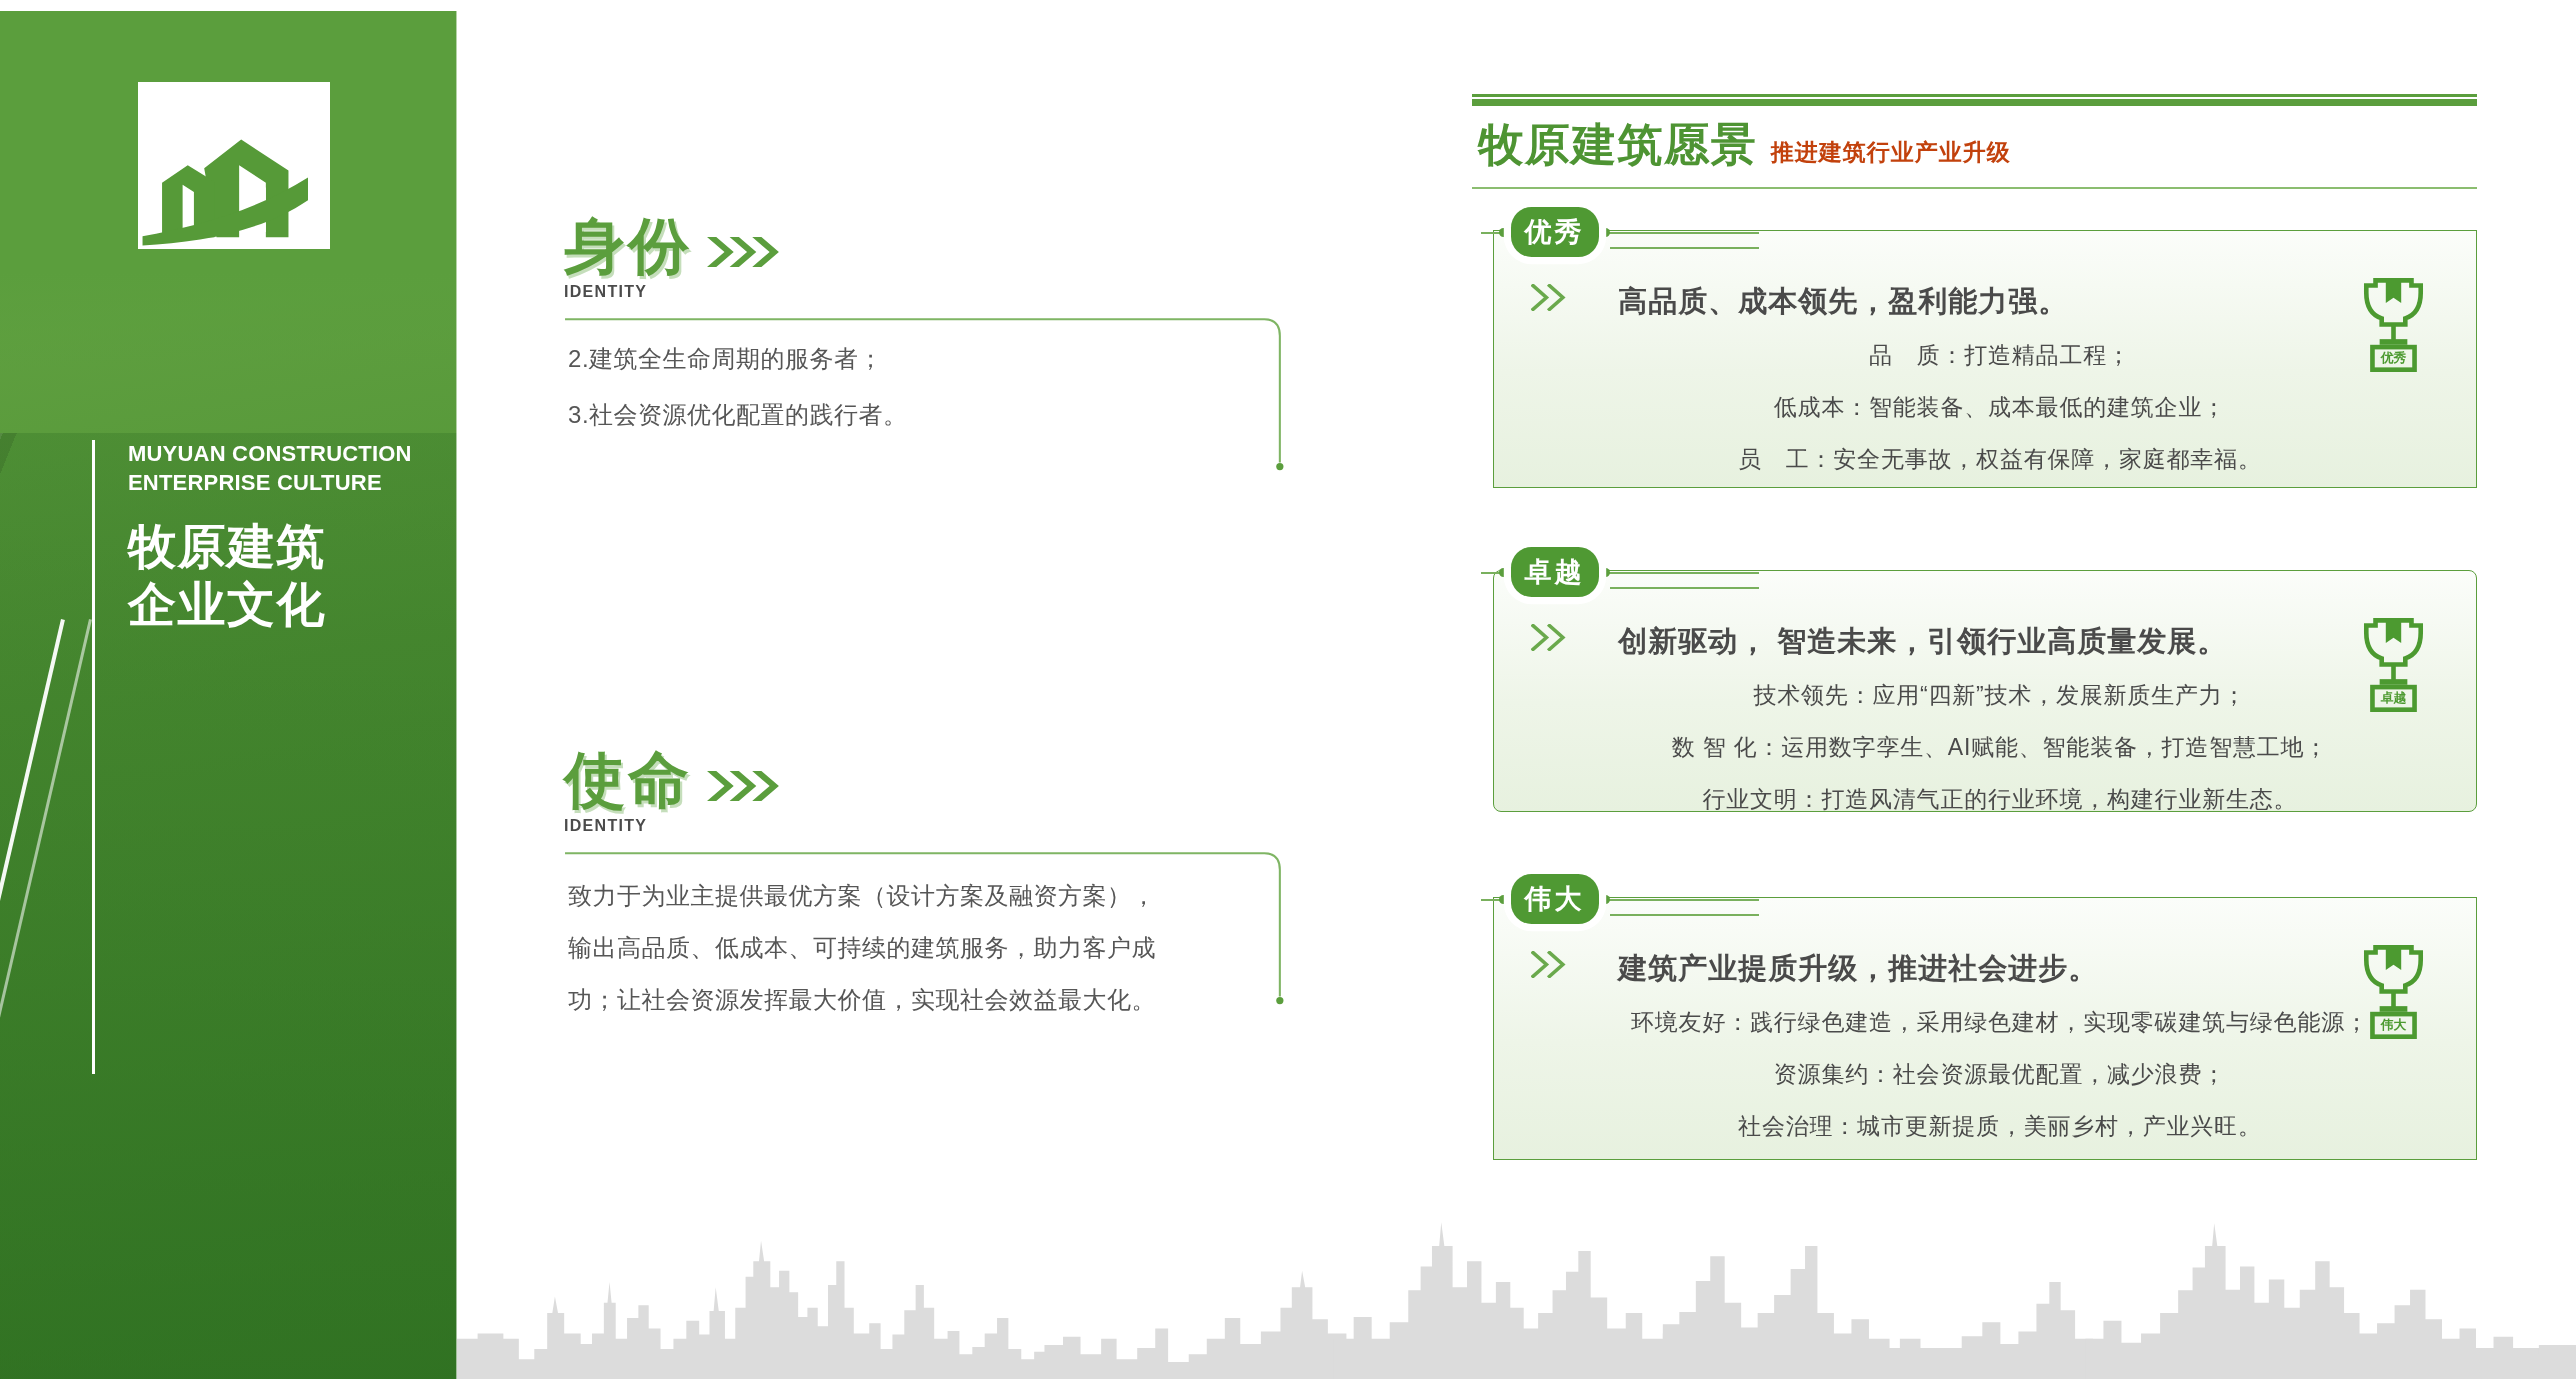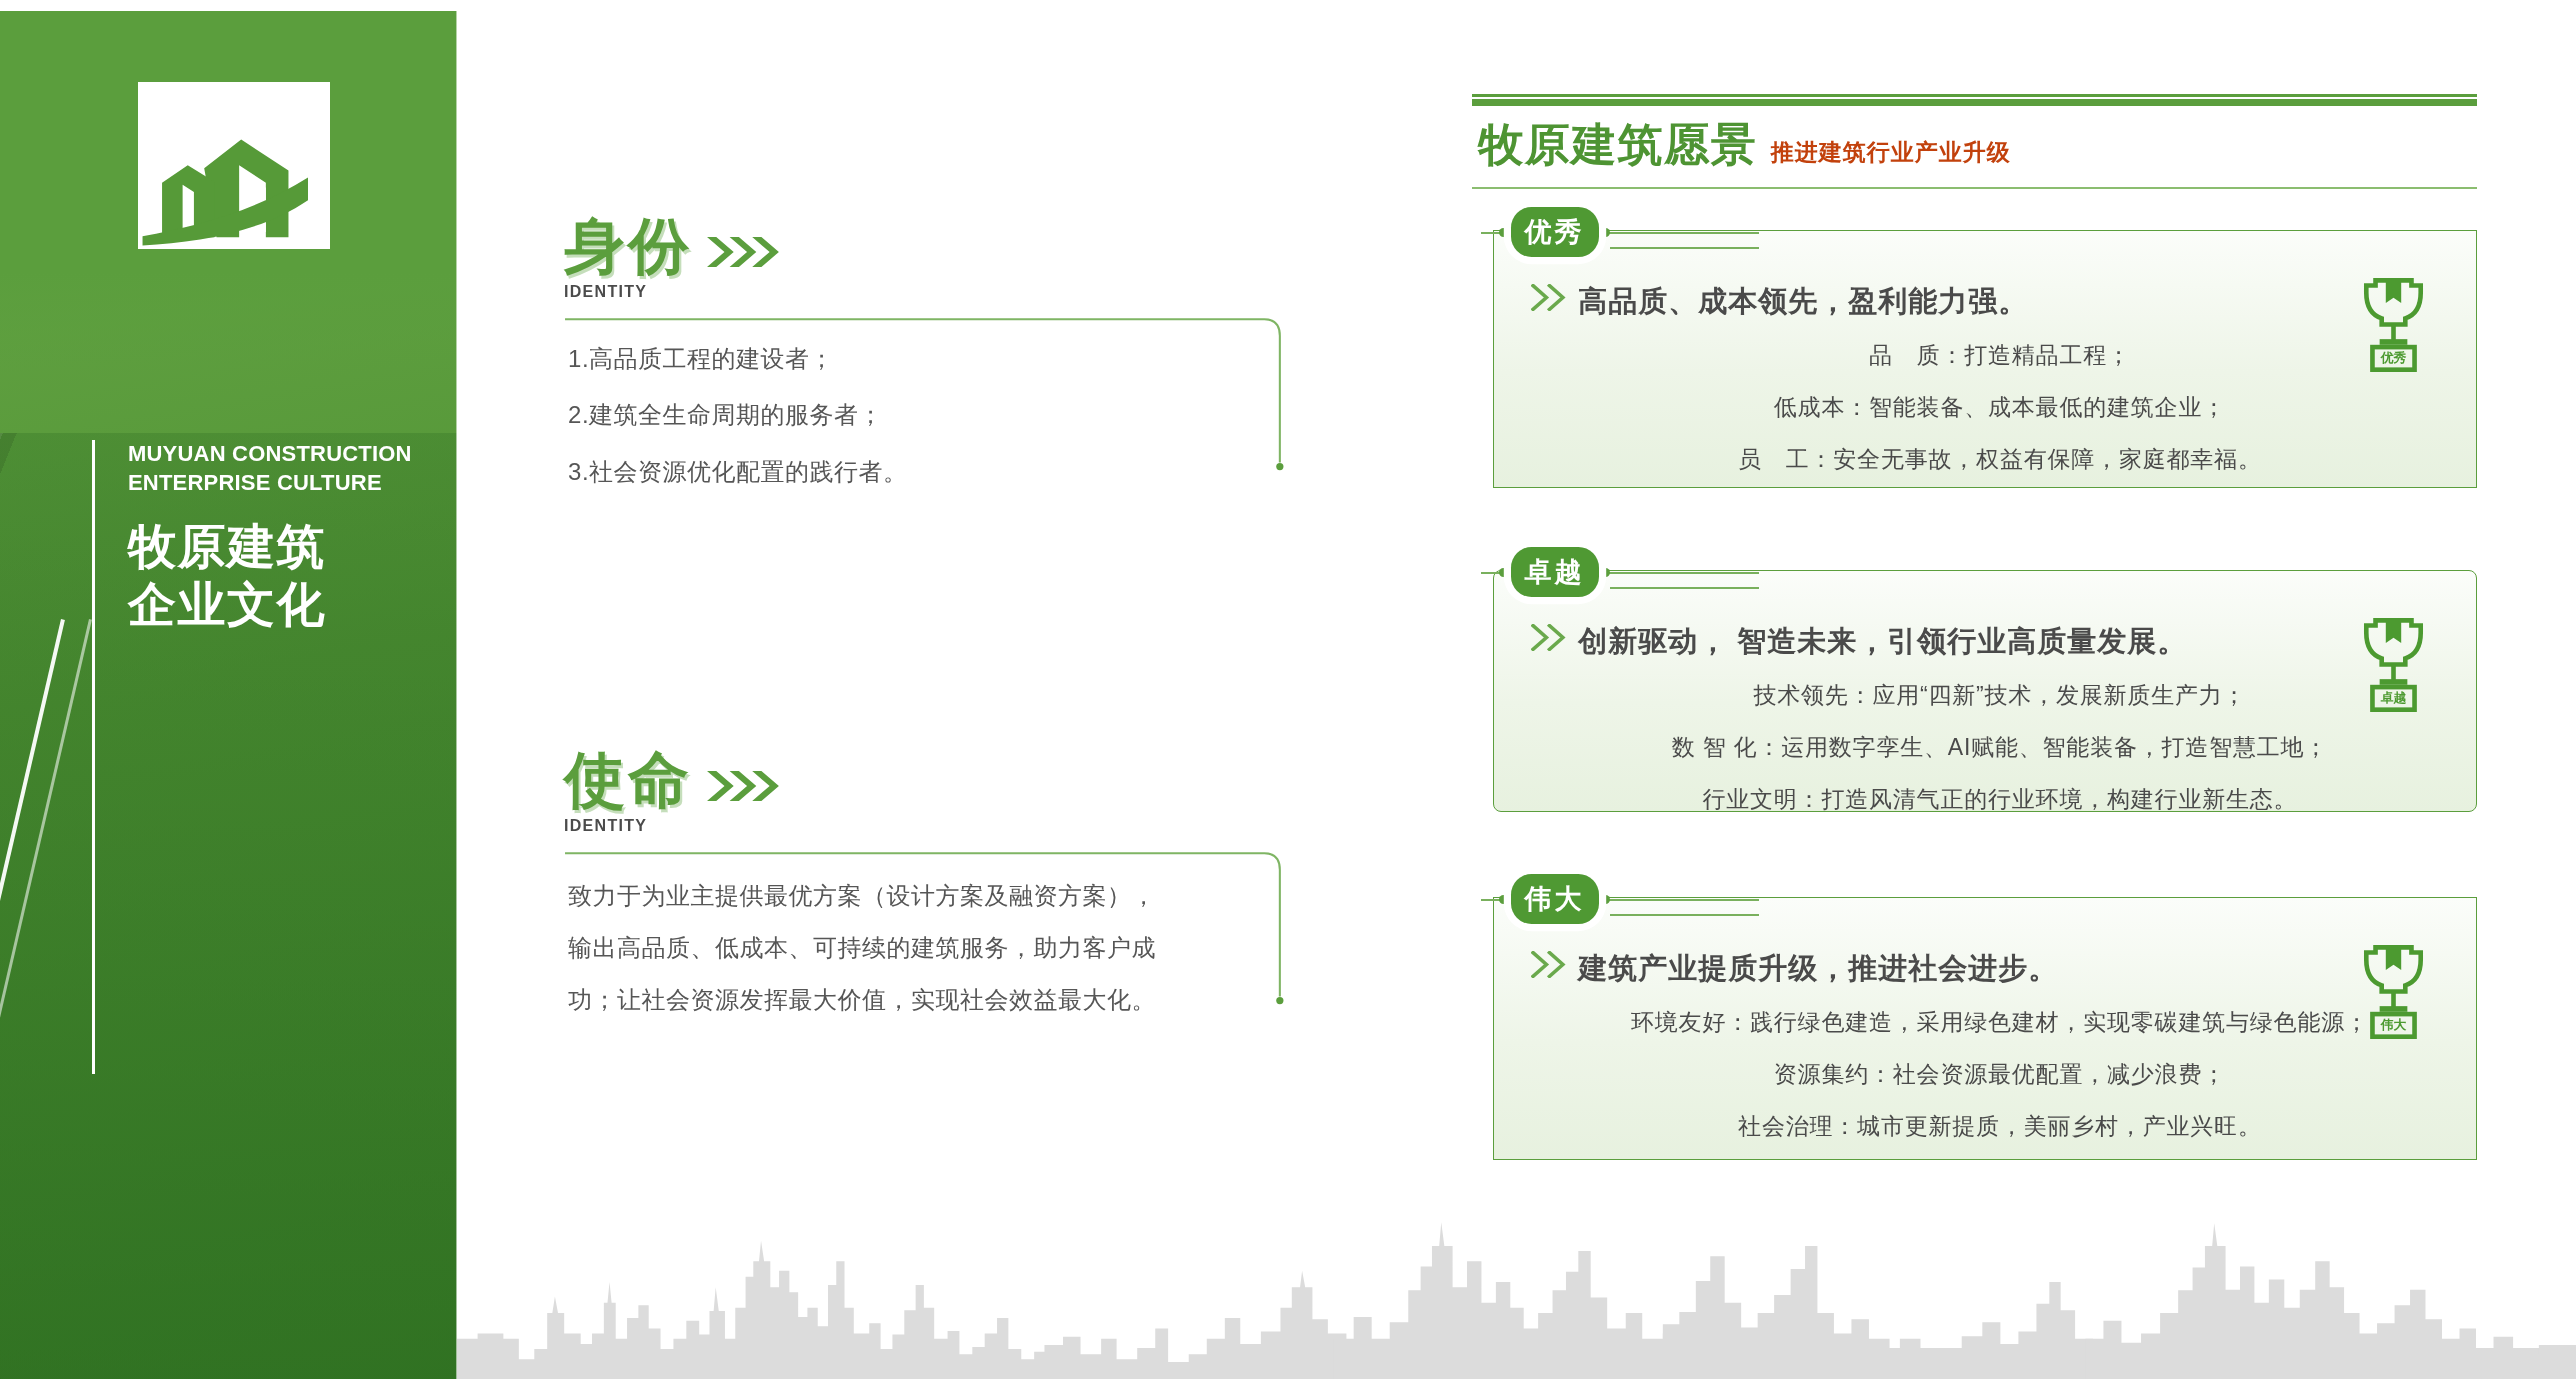--- a/index.html
+++ b/index.html
@@ -140,21 +140,21 @@
     position:absolute; left:30px; top:-1px; width:88px; height:50px;
     background:#4f9933; border-radius:20.6px;
     box-shadow:0 0 0 7.2px #ffffff;
     display:flex; align-items:center; justify-content:center;
     color:#ffffff; font-size:27px; font-weight:800; letter-spacing:3.1px;
     font-family:"Liberation Sans", sans-serif;
   }
 
   .card-lead { display:flex; align-items:baseline; gap:9.3px; margin-bottom:6.2px; }
   .lead-chev { flex:0 0 auto; padding-top:4.1px; }
-  .lead-text { color:#4a4a4a; font-size:29px; font-weight:600; letter-spacing:1px; line-height:1.3; }
+  .lead-text { color:#4a4a4a; font-size:29px; font-weight:600; letter-spacing:1px; line-height:1.3;margin-left:40px; }
   .card-line { color:#4a4a4a; font-size:23px; font-weight:500; letter-spacing:0.8px; line-height:1.5; margin-top:17.5px; padding-left:13.4px;text-align:center; }
 
   .trophy { position:absolute; right:44px; top:44px; width:77px; height:98px; }
   .trophy svg { display:block; }
 </style>
 </head>
 <body>
 
 <div class="page">
 
@@ -208,21 +208,20 @@
         </span>
       </div>
       <div class="blk-sub">IDENTITY</div>
 
       <div class="bracket">
         <svg class="bracket-svg" width="721" height="155" viewBox="0 0 1400 300" xmlns="http://www.w3.org/2000/svg">
           <path d="M2 4 L1360 4 Q1390 4 1390 36 L1390 282" fill="none" stroke="#7fb564" stroke-width="4"></path>
           <circle cx="1390" cy="290" r="7" fill="#5b9e3d"></circle>
         </svg>
         <div class="bracket-body">
-          <p>1.高品质工程的建设者；</p>
           <p>2.建筑全生命周期的服务者；</p>
           <p>3.社会资源优化配置的践行者。</p>
         </div>
       </div>
     </div>
 
     <div class="blk" style="top:750px;">
       <div class="blk-title">
         <span class="zh">使命</span>
         <span class="chev">

